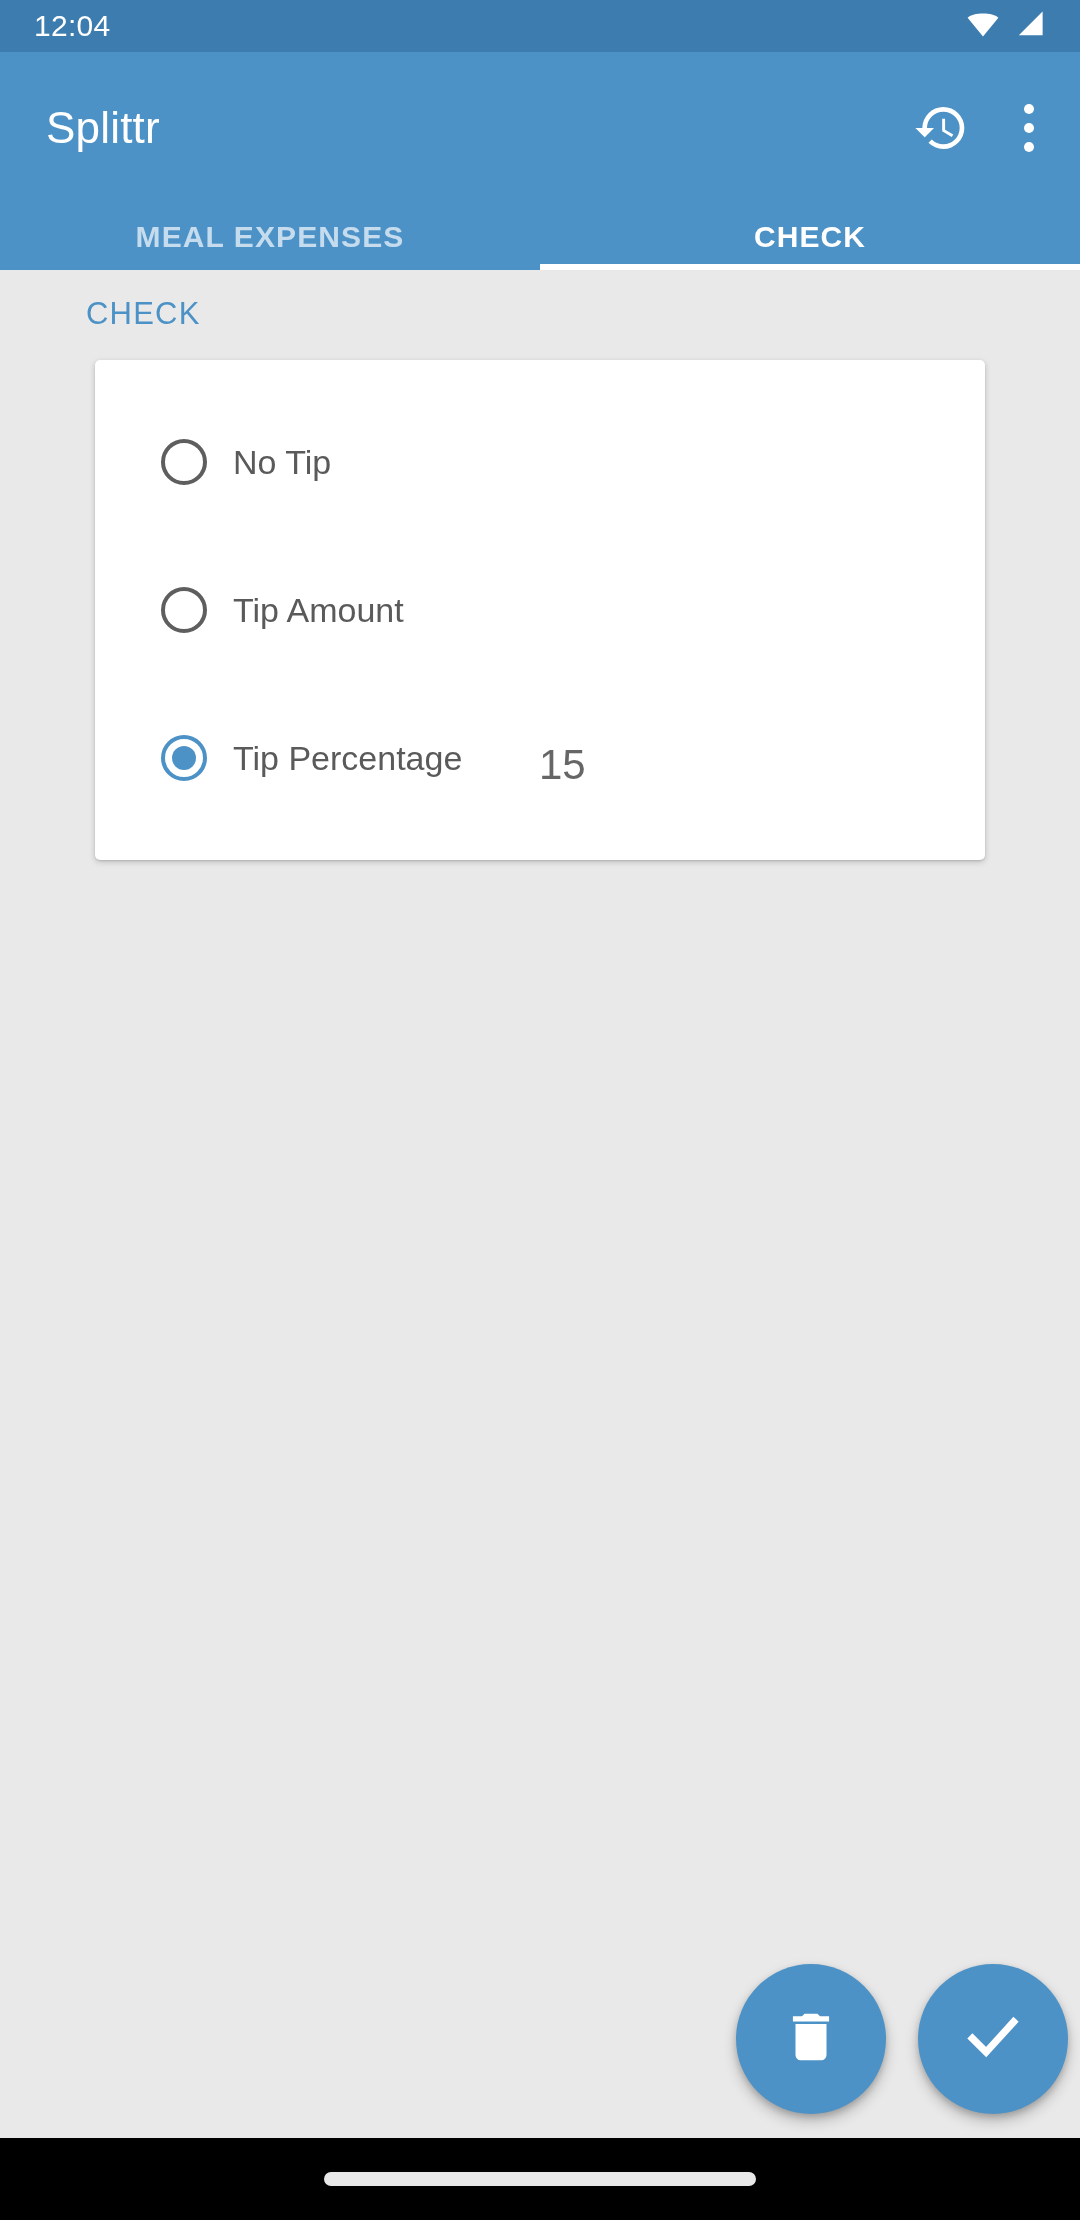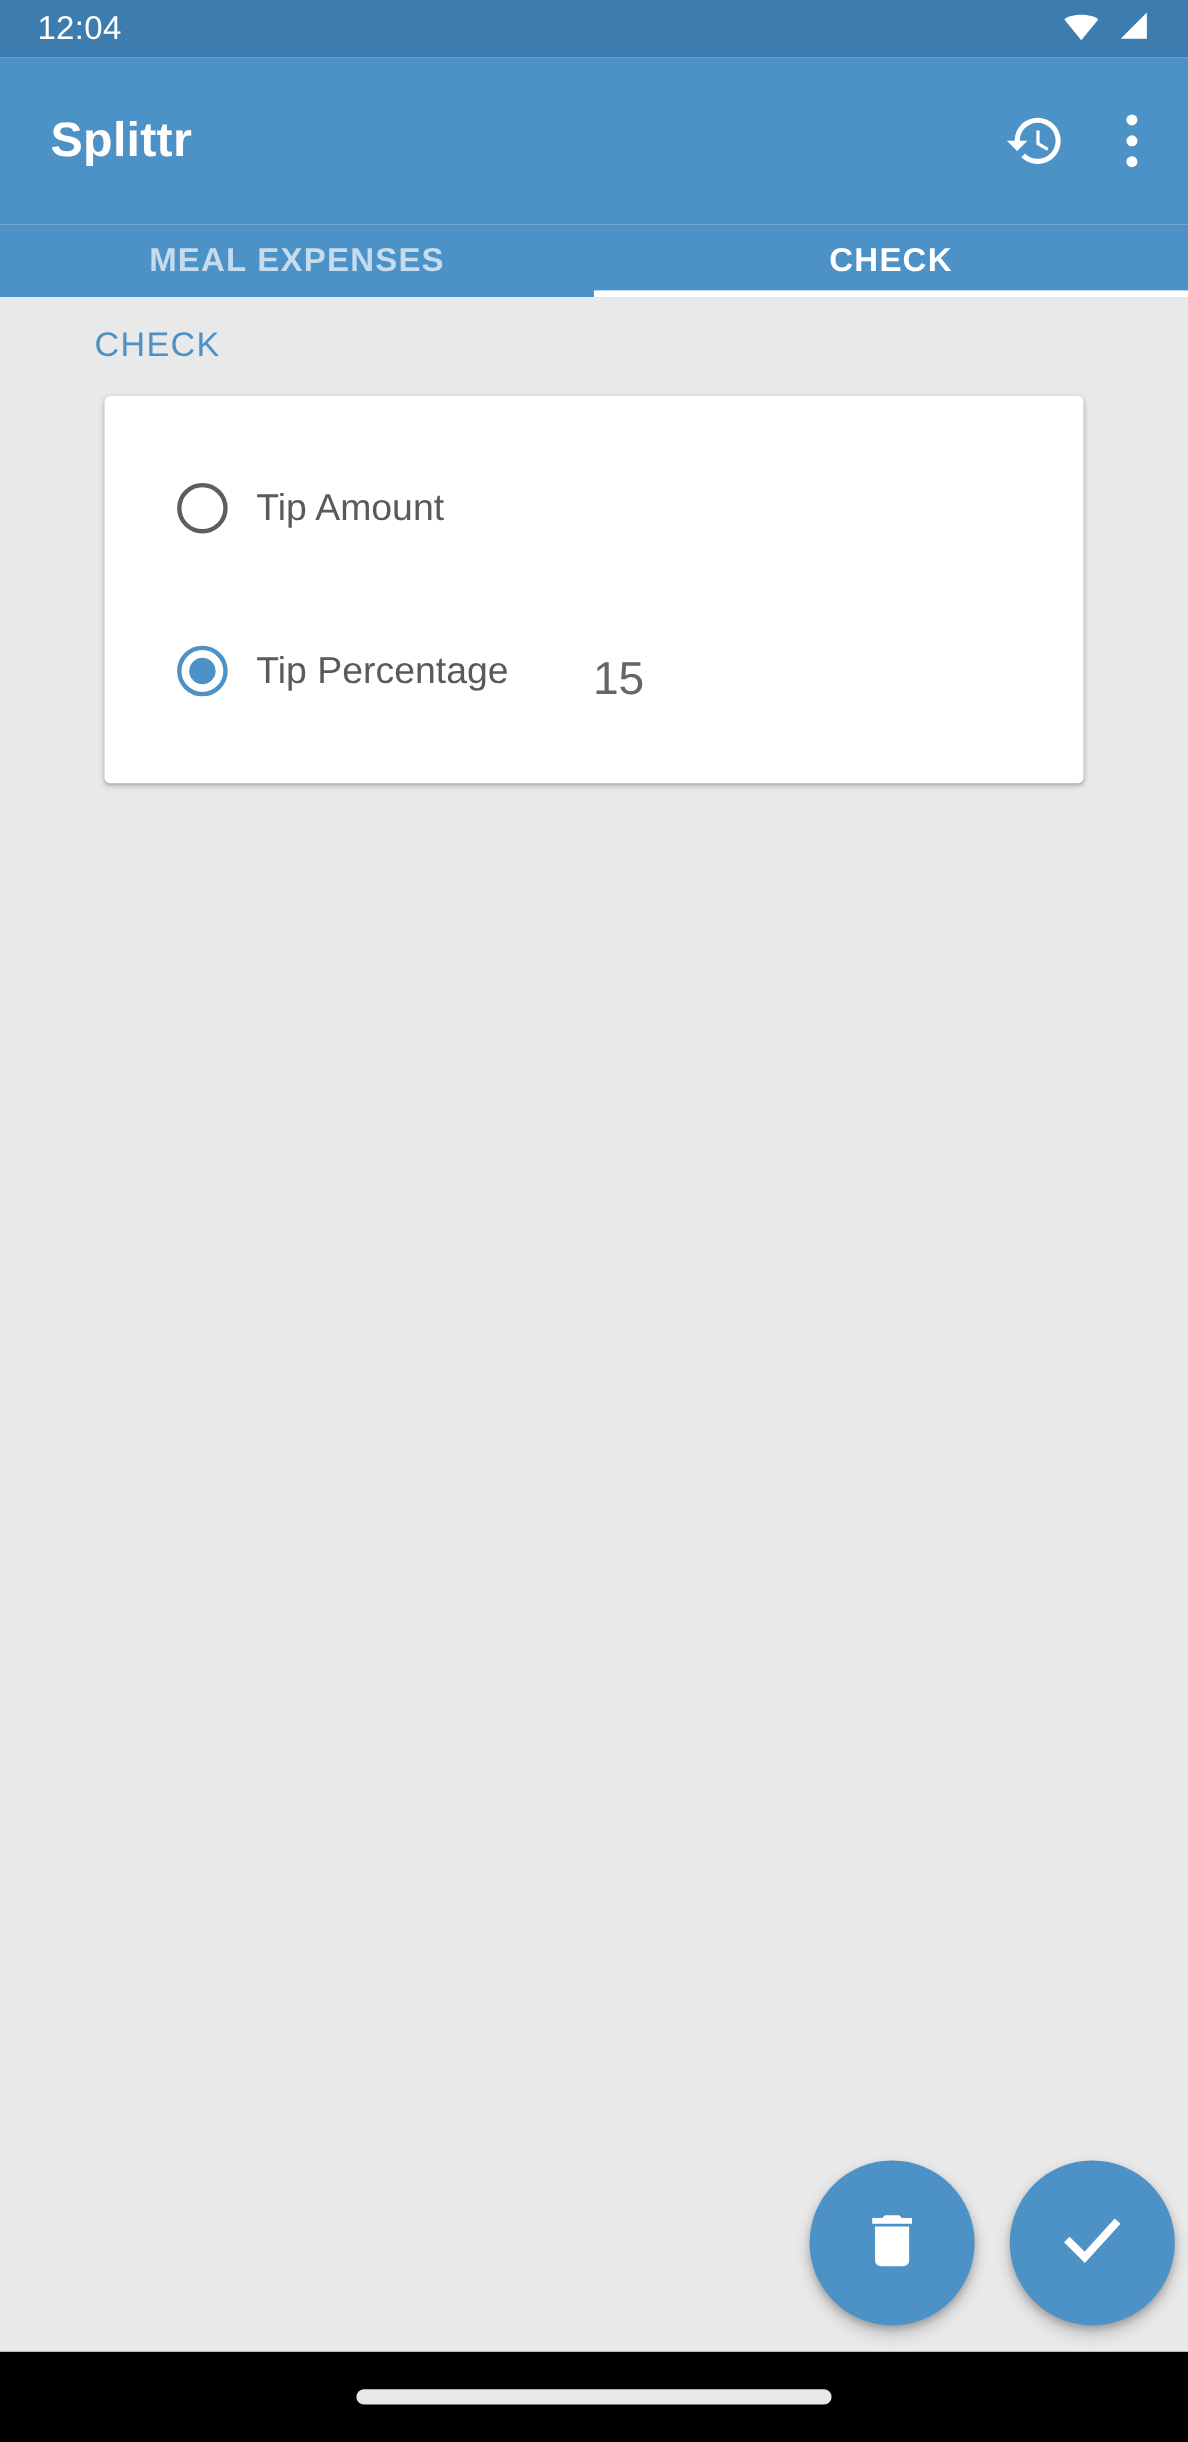--- a/index.html
+++ b/index.html
@@ -19,21 +19,21 @@
     justify-content:flex-end;
   }
   .status-clock { color:#FFFFFF; font-size:30px; letter-spacing:0.3px; }
   .status-icons { margin-left:auto; display:flex; align-items:center; gap:14px; }
 
   
   .app-bar {
     position:absolute; top:52px; left:0; width:1080px; height:152px;
     background:#4D92C6; display:flex; align-items:center; padding:0 46px;
   }
-  .app-title { color:#FFFFFF; font-size:44px; font-weight:bold; letter-spacing:0.2px; }
+  .app-title { color:#FFFFFF; font-size:44px; font-weight:normal; letter-spacing:0.2px; }
   .app-actions { margin-left:auto; display:flex; align-items:center; gap:54px; }
   .icon-btn { width:58px; height:58px; display:flex; align-items:center; justify-content:center; }
   .kebab { width:10px; height:58px; display:flex; flex-direction:column; justify-content:center; align-items:center; gap:9px; }
   .kebab i { display:block; width:10px; height:10px; border-radius:50%; background:#fff; }
 
   
   .tab-bar {
     position:absolute; top:204px; left:0; width:1080px; height:66px;
     background:#4D92C6; display:flex;
   }
@@ -161,20 +161,24 @@
   <div class="appbar-shadow"></div>
 
   <div class="content">
 
     <div class="section-label" style="margin-top:26px;">CHECK</div>
 
 
 
     <div class="card" style="margin-top:28px; padding:28px 0;">
 
+      <div class="radio-row">
+        <span class="radio"></span>
+        <span class="radio-label">No Tip</span>
+      </div>
 
       <div class="radio-row">
         <span class="radio"></span>
         <span class="radio-label">Tip Amount</span>
         <span class="radio-input">
           <span class="ri-value"></span>
           <span class="ri-line"></span>
         </span>
       </div>
 

